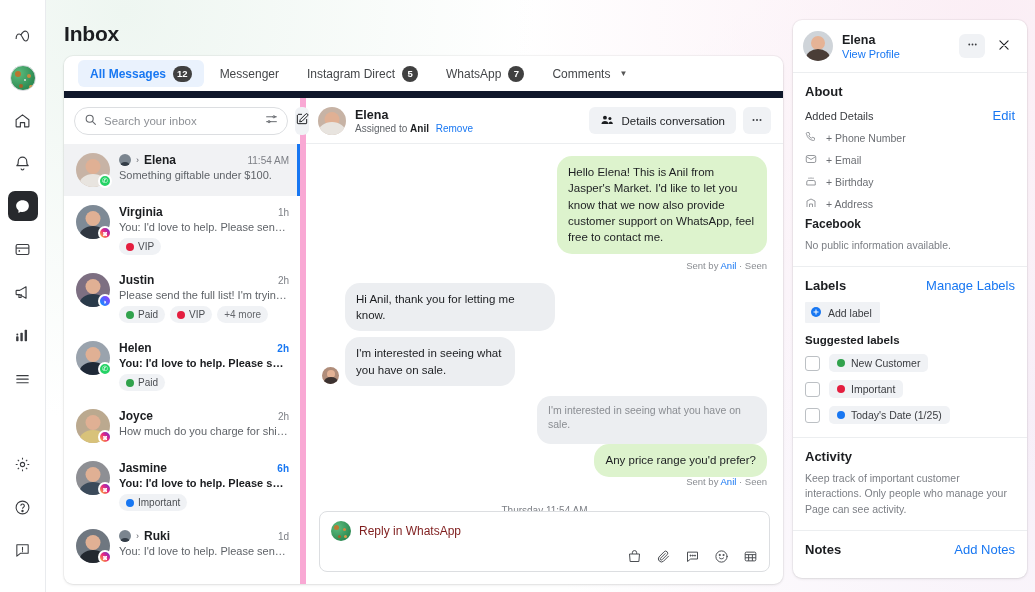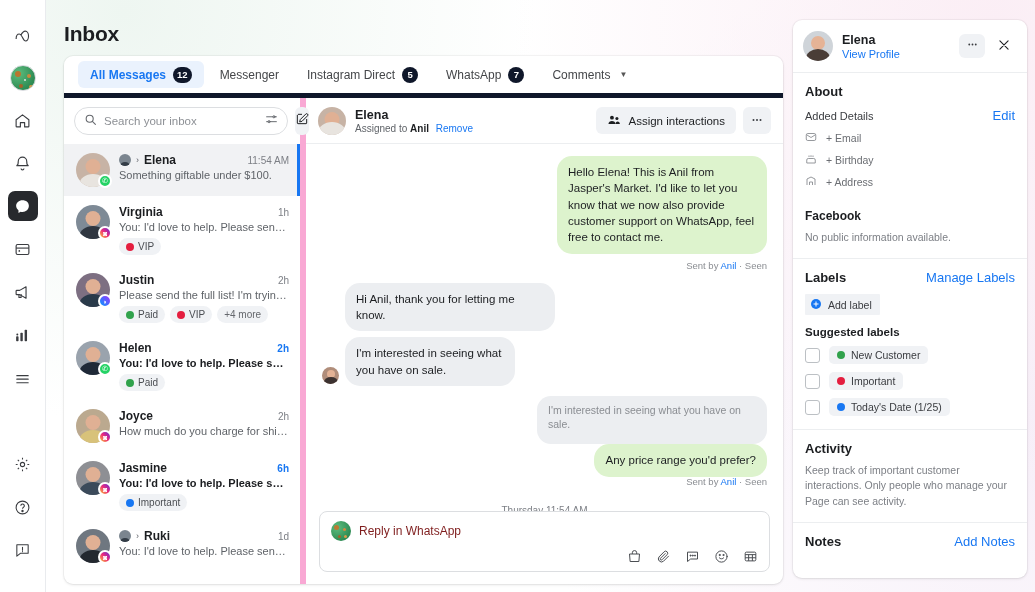--- a/index.html
+++ b/index.html
@@ -77,31 +77,31 @@
   .card {
     position: absolute; left: 64px; top: 56px; right: 252px; bottom: 8px;
     background: #ffffff; border-radius: 9px;
     box-shadow: 0 1px 3px rgba(0,0,0,0.10), 0 0 0 1px rgba(0,0,0,0.035);
     display: flex; flex-direction: column; overflow: hidden;
   }
 
   
   .tabs {
     height: 42px; display: flex; align-items: center;
-    padding: 0 14px; gap: 4px; border-bottom: 5px solid #0f172a; flex: none;
+    padding: 0 14px; gap: 4px; border-bottom: 7px solid #0f172a; flex: none;
   }
   .tab {
     display: flex; align-items: center; gap: 7px; height: 27px;
     padding: 0 12px; border-radius: 6px; font-size: 12px;
     color: #444649; cursor: pointer; white-space: nowrap;
   }
   .tab.active { background: #eaf2fd; color: #1877f2; font-weight: bold; }
   .tab-badge {
     min-width: 16px; height: 16px; padding: 0 4px; border-radius: 8px;
-    background: #0f172a; color: #fff; font-size: 9.5px; font-weight: bold;
+    background: #404040; color: #fff; font-size: 9.5px; font-weight: bold;
     display: flex; align-items: center; justify-content: center;
   }
   .tab .caret { font-size: 8px; color: #555; margin-left: 2px; }
 
   .card-body { flex: 1; display: flex; min-height: 0; }
 
   
   .conv-col {
     width: 242px; flex: none; border-right: 6px solid #f9a8d4;
     display: flex; flex-direction: column; min-height: 0;
@@ -291,21 +291,21 @@
   .rp-row {
     display: flex; align-items: center; margin-top: 9px;
     font-size: 11px; color: #3a3c40;
   }
   .rp-row .right { margin-left: auto; color: #1877f2; cursor: pointer; font-size: 13px; }
   .rp-detail {
     display: flex; align-items: center; gap: 9px; margin-top: 8px;
     font-size: 10.5px; color: #6b6e73; cursor: pointer;
   }
   .rp-detail svg { flex: none; color: #8a8d92; }
-  .rp-sub { font-size: 12px; font-weight: bold; color: #1c1e21; margin-top: 20px; }
+  .rp-sub { font-size: 12px; font-weight: bold; color: #1c1e21; margin-top: 6px; }
   .rp-note { font-size: 10.5px; color: #7c7f85; margin-top: 7px; line-height: 1.45; }
   .addlabel {
     display: inline-flex; align-items: center; gap: 6px; height: 21px;
     padding: 0 8px 0 5px; border-radius: 1px; background: #f0f2f5;
     font-size: 10.5px; color: #3a3c40; margin-top: 9px; cursor: pointer;
   }
   .sugg-title { font-size: 11.5px; color: #1c1e21; margin-top: 11px; font-weight: 600; }
   .sugg-row { display: flex; align-items: center; gap: 9px; margin-top: 8px; }
   .cbox {
     width: 15px; height: 15px; border: 1px solid #bcc0c4; border-radius: 3px;
@@ -627,21 +627,21 @@
         <div class="th-actions">
           <div class="th-btn">
             <span>
               <svg width="14" height="14" viewBox="0 0 24 24" fill="currentColor">
                   <circle cx="8.5" cy="8" r="3.3"></circle>
                   <path d="M2.5 19c0-3.2 2.7-5.3 6-5.3s6 2.1 6 5.3z"></path>
                   <circle cx="17" cy="9.5" r="2.6"></circle>
                   <path d="M14.5 19c0-2.6 1.6-4.4 3.8-4.4 2 0 3.7 1.5 3.7 4.4z"></path>
                 </svg>
             </span>
-            <span>Assign interactions</span>
+            <span>Details conversation</span>
           </div>
           <div class="th-btn icon-only">
             <span>
               <svg width="14" height="14" viewBox="0 0 24 24" fill="#3a3c40">
                   <circle cx="6" cy="12" r="1.7"></circle>
                   <circle cx="12" cy="12" r="1.7"></circle>
                   <circle cx="18" cy="12" r="1.7"></circle>
                 </svg>
             </span>
           </div>
@@ -762,20 +762,28 @@
 
   <div class="rp-sec">
     <div class="rp-title">About</div>
     <div class="rp-row">
       <span>Added Details</span>
       <span class="right">Edit</span>
     </div>
     <div class="rp-detail">
       <span>
         <svg width="12" height="12" viewBox="0 0 24 24" fill="none" stroke="currentColor" stroke-width="1.8" stroke-linejoin="round">
+            <path d="M5 3h3l1.5 4.5-2 1.6a12 12 0 005.4 5.4l1.6-2L19 14v3a2 2 0 01-2.2 2A16.5 16.5 0 013 6.2 2 2 0 015 3z"></path>
+          </svg>
+      </span>
+      <span>+ Phone Number</span>
+    </div>
+    <div class="rp-detail">
+      <span>
+        <svg width="12" height="12" viewBox="0 0 24 24" fill="none" stroke="currentColor" stroke-width="1.8" stroke-linejoin="round">
             <rect x="2.5" y="5" width="19" height="14" rx="3"></rect>
             <path d="M4 8l8 5 8-5"></path>
           </svg>
       </span>
       <span>+ Email</span>
     </div>
     <div class="rp-detail">
       <span>
         <svg width="12" height="12" viewBox="0 0 24 24" fill="none" stroke="currentColor" stroke-width="1.8" stroke-linejoin="round">
             <path d="M3.5 20h17v-6a3 3 0 00-3-3h-11a3 3 0 00-3 3z"></path>

